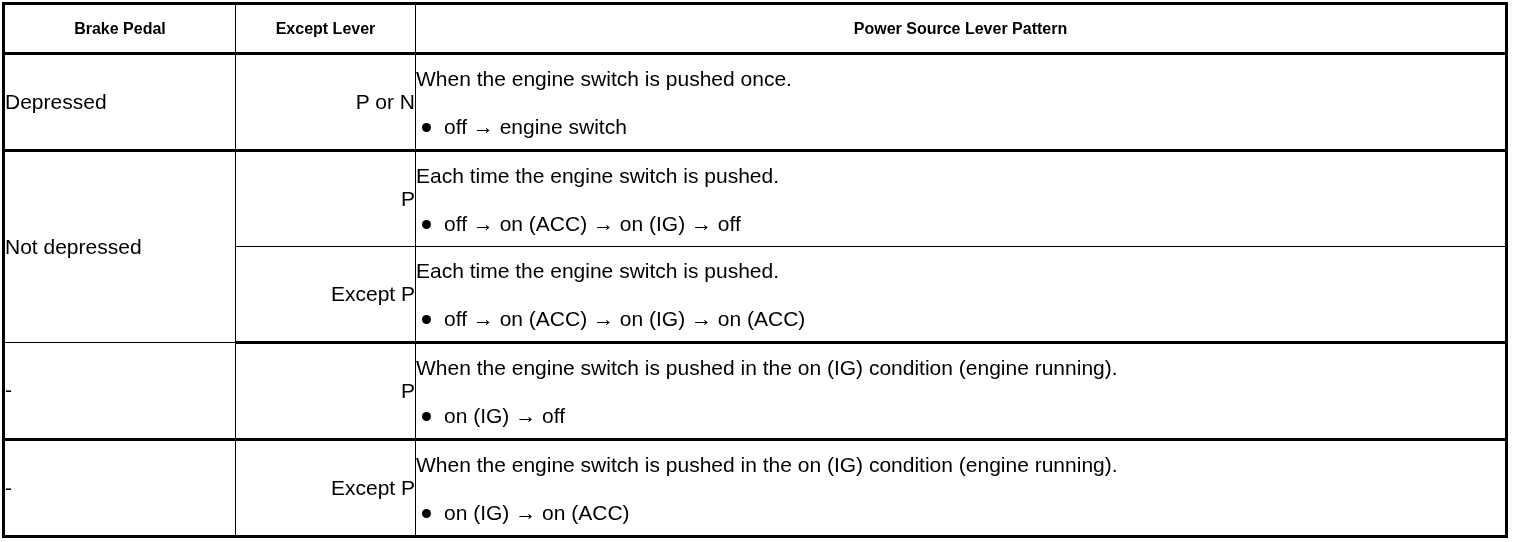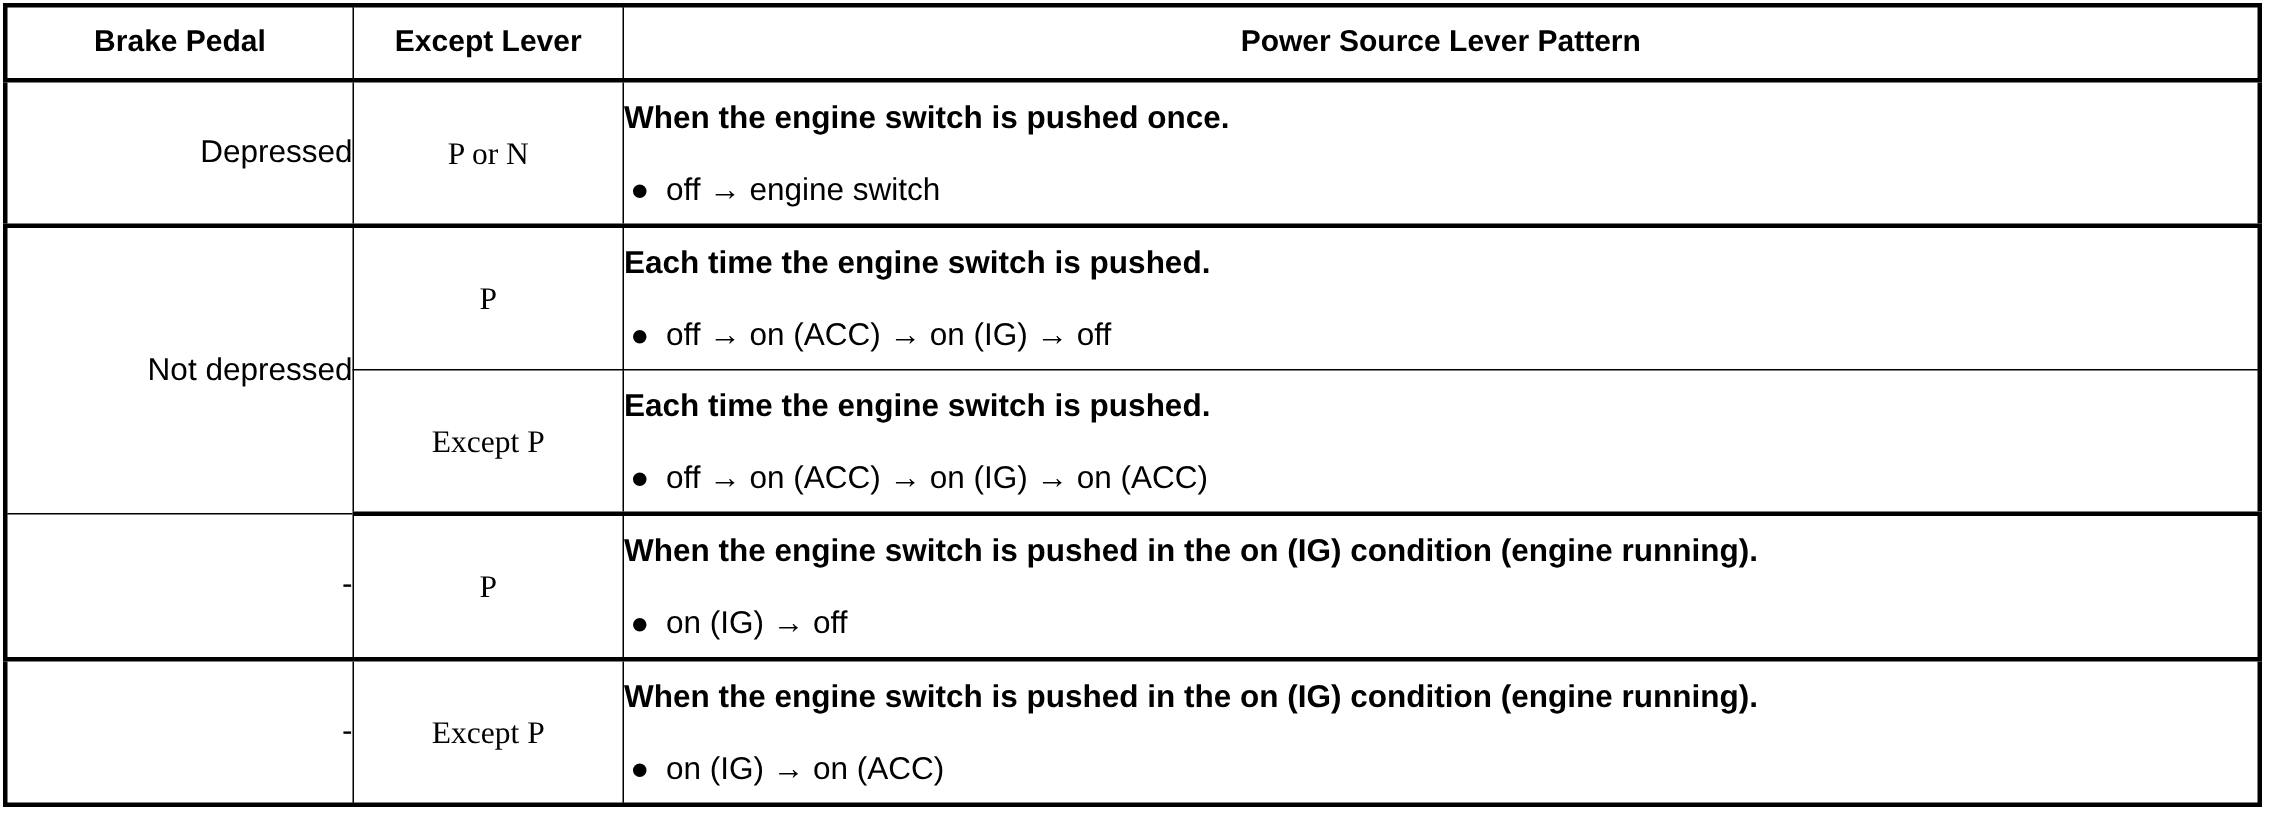--- a/index.html
+++ b/index.html
@@ -44,52 +44,50 @@
     font-size: 21px;
     line-height: 1.25;
     color: #000;
   }
 
   
   table.spec thead th {
     border-bottom: 3px solid #000;
     text-align: center;
     font-weight: bold;
-    font-size: 20px;
+    font-size: 16px;
     height: 43px;
     padding: 2px 6px;
   }
 
   
   tr.block-end > td { border-bottom: 3px solid #000; }
 
   td.brake-cell {
     padding: 4px 2px 4px 4px;
-    text-align: right;
+    text-align: left;
     vertical-align: middle;
     white-space: nowrap;
   }
   td.shift-cell {
     padding: 4px 2px 4px 6px;
-    text-align: center;
+    text-align: right;
     vertical-align: middle;
     white-space: nowrap;
-    font-family: Liberation Serif, serif;
   }
   td.power-cell {
     padding: 8px 6px 10px 8px;
     text-align: left;
     vertical-align: top;
   }
 
   .power-head {
     display: block;
     padding-top: 2px;
     white-space: nowrap;
-    font-weight: bold;
   }
   .bullet-line {
     display: block;
     margin-top: 22px;
     padding-left: 28px;
     position: relative;
     white-space: nowrap;
   }
   .bullet-line .dot {
     position: absolute;

